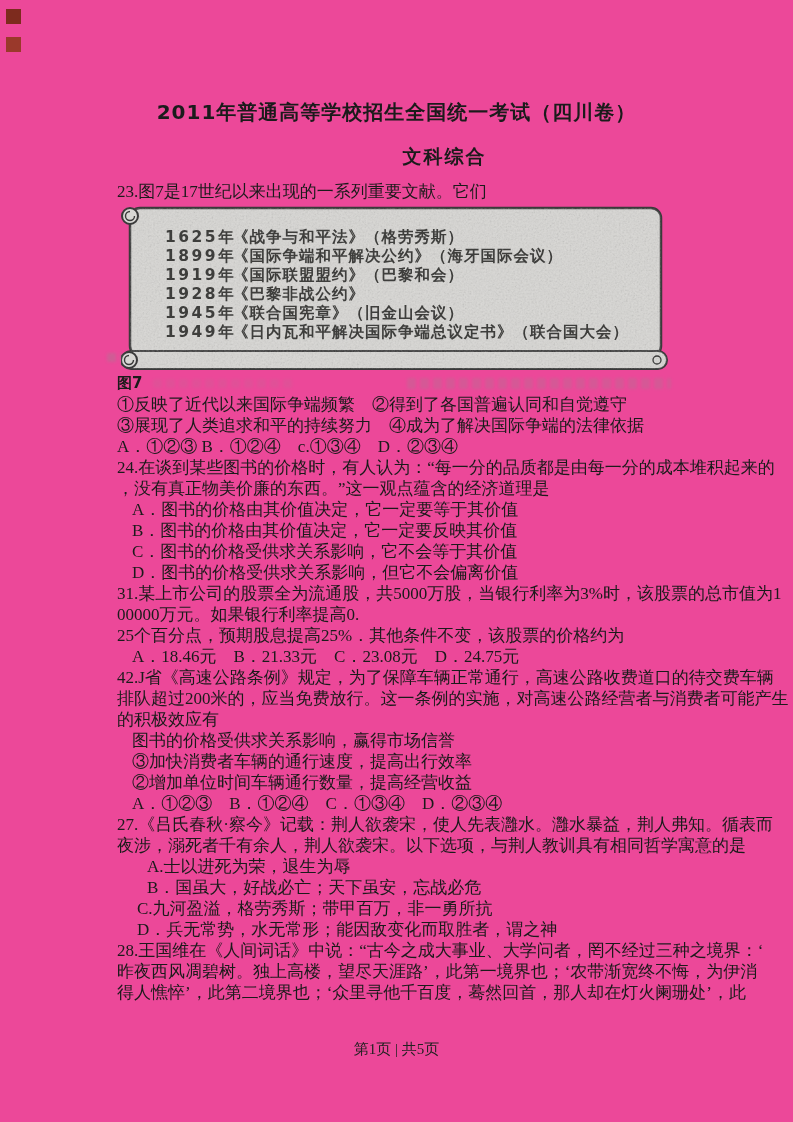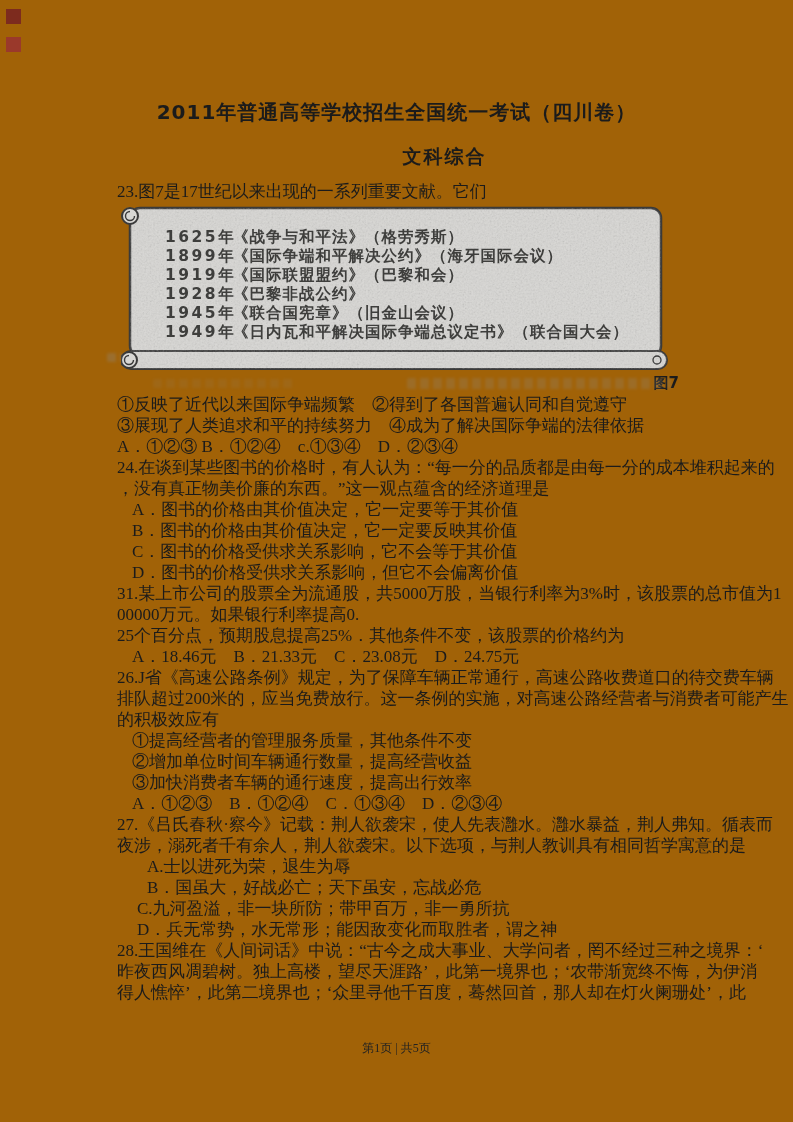--- a/index.html
+++ b/index.html
@@ -1,18 +1,18 @@
 <!DOCTYPE html>
 <html><head>
 <meta charset="utf-8">
 <style>
   html,body{margin:0;padding:0;}
   body{background:#ffffff;}
   .page{
-    position:relative; width:793px; height:1122px; background:#a16207;
+    position:relative; width:793px; height:1122px; background:#ec4899;
     font-family:"Liberation Serif","DejaVu Serif",serif;
     color:#1b1b1b; overflow:hidden;
   }
   .corner-mark{position:absolute; left:6px; width:15px; height:15px;}
   .corner-mark.top{top:9px;}
   .corner-mark.bottom{top:37px;}
   .title{
     position:absolute; top:99px; left:0; width:100%; text-align:center;
     font-family:"DejaVu Sans","Liberation Sans",sans-serif;
     font-size:20px; font-weight:bold; letter-spacing:1px;
@@ -22,37 +22,37 @@
     font-family:"DejaVu Sans","Liberation Sans",sans-serif;
     font-size:19px; font-weight:bold; letter-spacing:2px;padding-left:48px;
   }
   .content{position:absolute; left:117px; top:181px; width:562px;}
   .ln{margin:0; padding:0; font-size:17px; line-height:21px; white-space:nowrap;}
   .ind-a{padding-left:15px;}
   .ind-b{padding-left:20px;}
   .ind-c{padding-left:30px;}
   .figwrap{position:relative; width:560px; height:170px; margin:1px 0 0 4px;text-align:center;}
   .figcaption{
-    margin:0; text-align:right; font-size:15px; font-weight:bold; line-height:21px;
+    margin:0; text-align:left; font-size:15px; font-weight:bold; line-height:21px;
     font-family:"DejaVu Sans","Liberation Sans",sans-serif;
   }
   .scroll-text{
     font-family:"DejaVu Sans","Liberation Sans",sans-serif;
     font-size:15.5px; font-weight:bold; fill:#3e3e3c; letter-spacing:1px;
   }
   .scroll-year{letter-spacing:2.5px;}
   .smudge{
     position:absolute; pointer-events:none;
     background:repeating-linear-gradient(90deg, rgba(140,140,140,.6) 0 9px, rgba(255,255,255,0) 9px 13px);
     filter:blur(1.4px); opacity:.4; border-radius:2px;
   }
   .smudge-left{left:-14px; top:150px; width:15px; height:9px; opacity:.5;}
   .footer{
     position:absolute; top:1040px; left:0; width:100%; text-align:center;
-    font-size:12px; color:#222;
+    font-size:15px; color:#222;
   }
 </style>
 </head>
 <body>
 
 <div class="page">
 
   <div class="corner-mark top" style="background:#7d2b1e"></div>
   <div class="corner-mark bottom" style="background:#9a392b"></div>
 
@@ -126,32 +126,32 @@
     <p class="ln">24.在谈到某些图书的价格时，有人认为：“每一分的品质都是由每一分的成本堆积起来的</p>
     <p class="ln">，没有真正物美价廉的东西。”这一观点蕴含的经济道理是</p>
     <p class="ln ind-a">A．图书的价格由其价值决定，它一定要等于其价值</p>
     <p class="ln ind-a">B．图书的价格由其价值决定，它一定要反映其价值</p>
     <p class="ln ind-a">C．图书的价格受供求关系影响，它不会等于其价值</p>
     <p class="ln ind-a">D．图书的价格受供求关系影响，但它不会偏离价值</p>
     <p class="ln">31.某上市公司的股票全为流通股，共5000万股，当银行利率为3%时，该股票的总市值为1</p>
     <p class="ln">00000万元。如果银行利率提高0.</p>
     <p class="ln">25个百分点，预期股息提高25%．其他条件不变，该股票的价格约为</p>
     <p class="ln ind-a">A．18.46元　B．21.33元　C．23.08元　D．24.75元</p>
-    <p class="ln">26.J省《高速公路条例》规定，为了保障车辆正常通行，高速公路收费道口的待交费车辆</p>
+    <p class="ln">42.J省《高速公路条例》规定，为了保障车辆正常通行，高速公路收费道口的待交费车辆</p>
     <p class="ln">排队超过200米的，应当免费放行。这一条例的实施，对高速公路经营者与消费者可能产生</p>
     <p class="ln">的积极效应有</p>
-    <p class="ln ind-a">①提高经营者的管理服务质量，其他条件不变</p>
+    <p class="ln ind-a">图书的价格受供求关系影响，赢得市场信誉</p>
+    <p class="ln ind-a">③加快消费者车辆的通行速度，提高出行效率</p>
     <p class="ln ind-a">②增加单位时间车辆通行数量，提高经营收益</p>
-    <p class="ln ind-a">③加快消费者车辆的通行速度，提高出行效率</p>
     <p class="ln ind-a">A．①②③　B．①②④　C．①③④　D．②③④</p>
     <p class="ln">27.《吕氏春秋·察今》记载：荆人欲袭宋，使人先表灉水。灉水暴益，荆人弗知。循表而</p>
     <p class="ln">夜涉，溺死者千有余人，荆人欲袭宋。以下选项，与荆人教训具有相同哲学寓意的是</p>
     <p class="ln ind-c">A.士以进死为荣，退生为辱</p>
     <p class="ln ind-c">B．国虽大，好战必亡；天下虽安，忘战必危</p>
-    <p class="ln ind-b">C.九河盈溢，非一块所防；带甲百万，非一勇所抗</p>
+    <p class="ln ind-b">C.九河盈溢，格劳秀斯；带甲百万，非一勇所抗</p>
     <p class="ln ind-b">D．兵无常势，水无常形；能因敌变化而取胜者，谓之神</p>
     <p class="ln">28.王国维在《人间词话》中说：“古今之成大事业、大学问者，罔不经过三种之境界：‘</p>
     <p class="ln">昨夜西风凋碧树。独上高楼，望尽天涯路’，此第一境界也；‘农带渐宽终不悔，为伊消</p>
     <p class="ln">得人憔悴’，此第二境界也；‘众里寻他千百度，蓦然回首，那人却在灯火阑珊处’，此</p>
   </div>
 
   <div class="footer">第1页 | 共5页</div>
 </div>
 
 </body></html>

